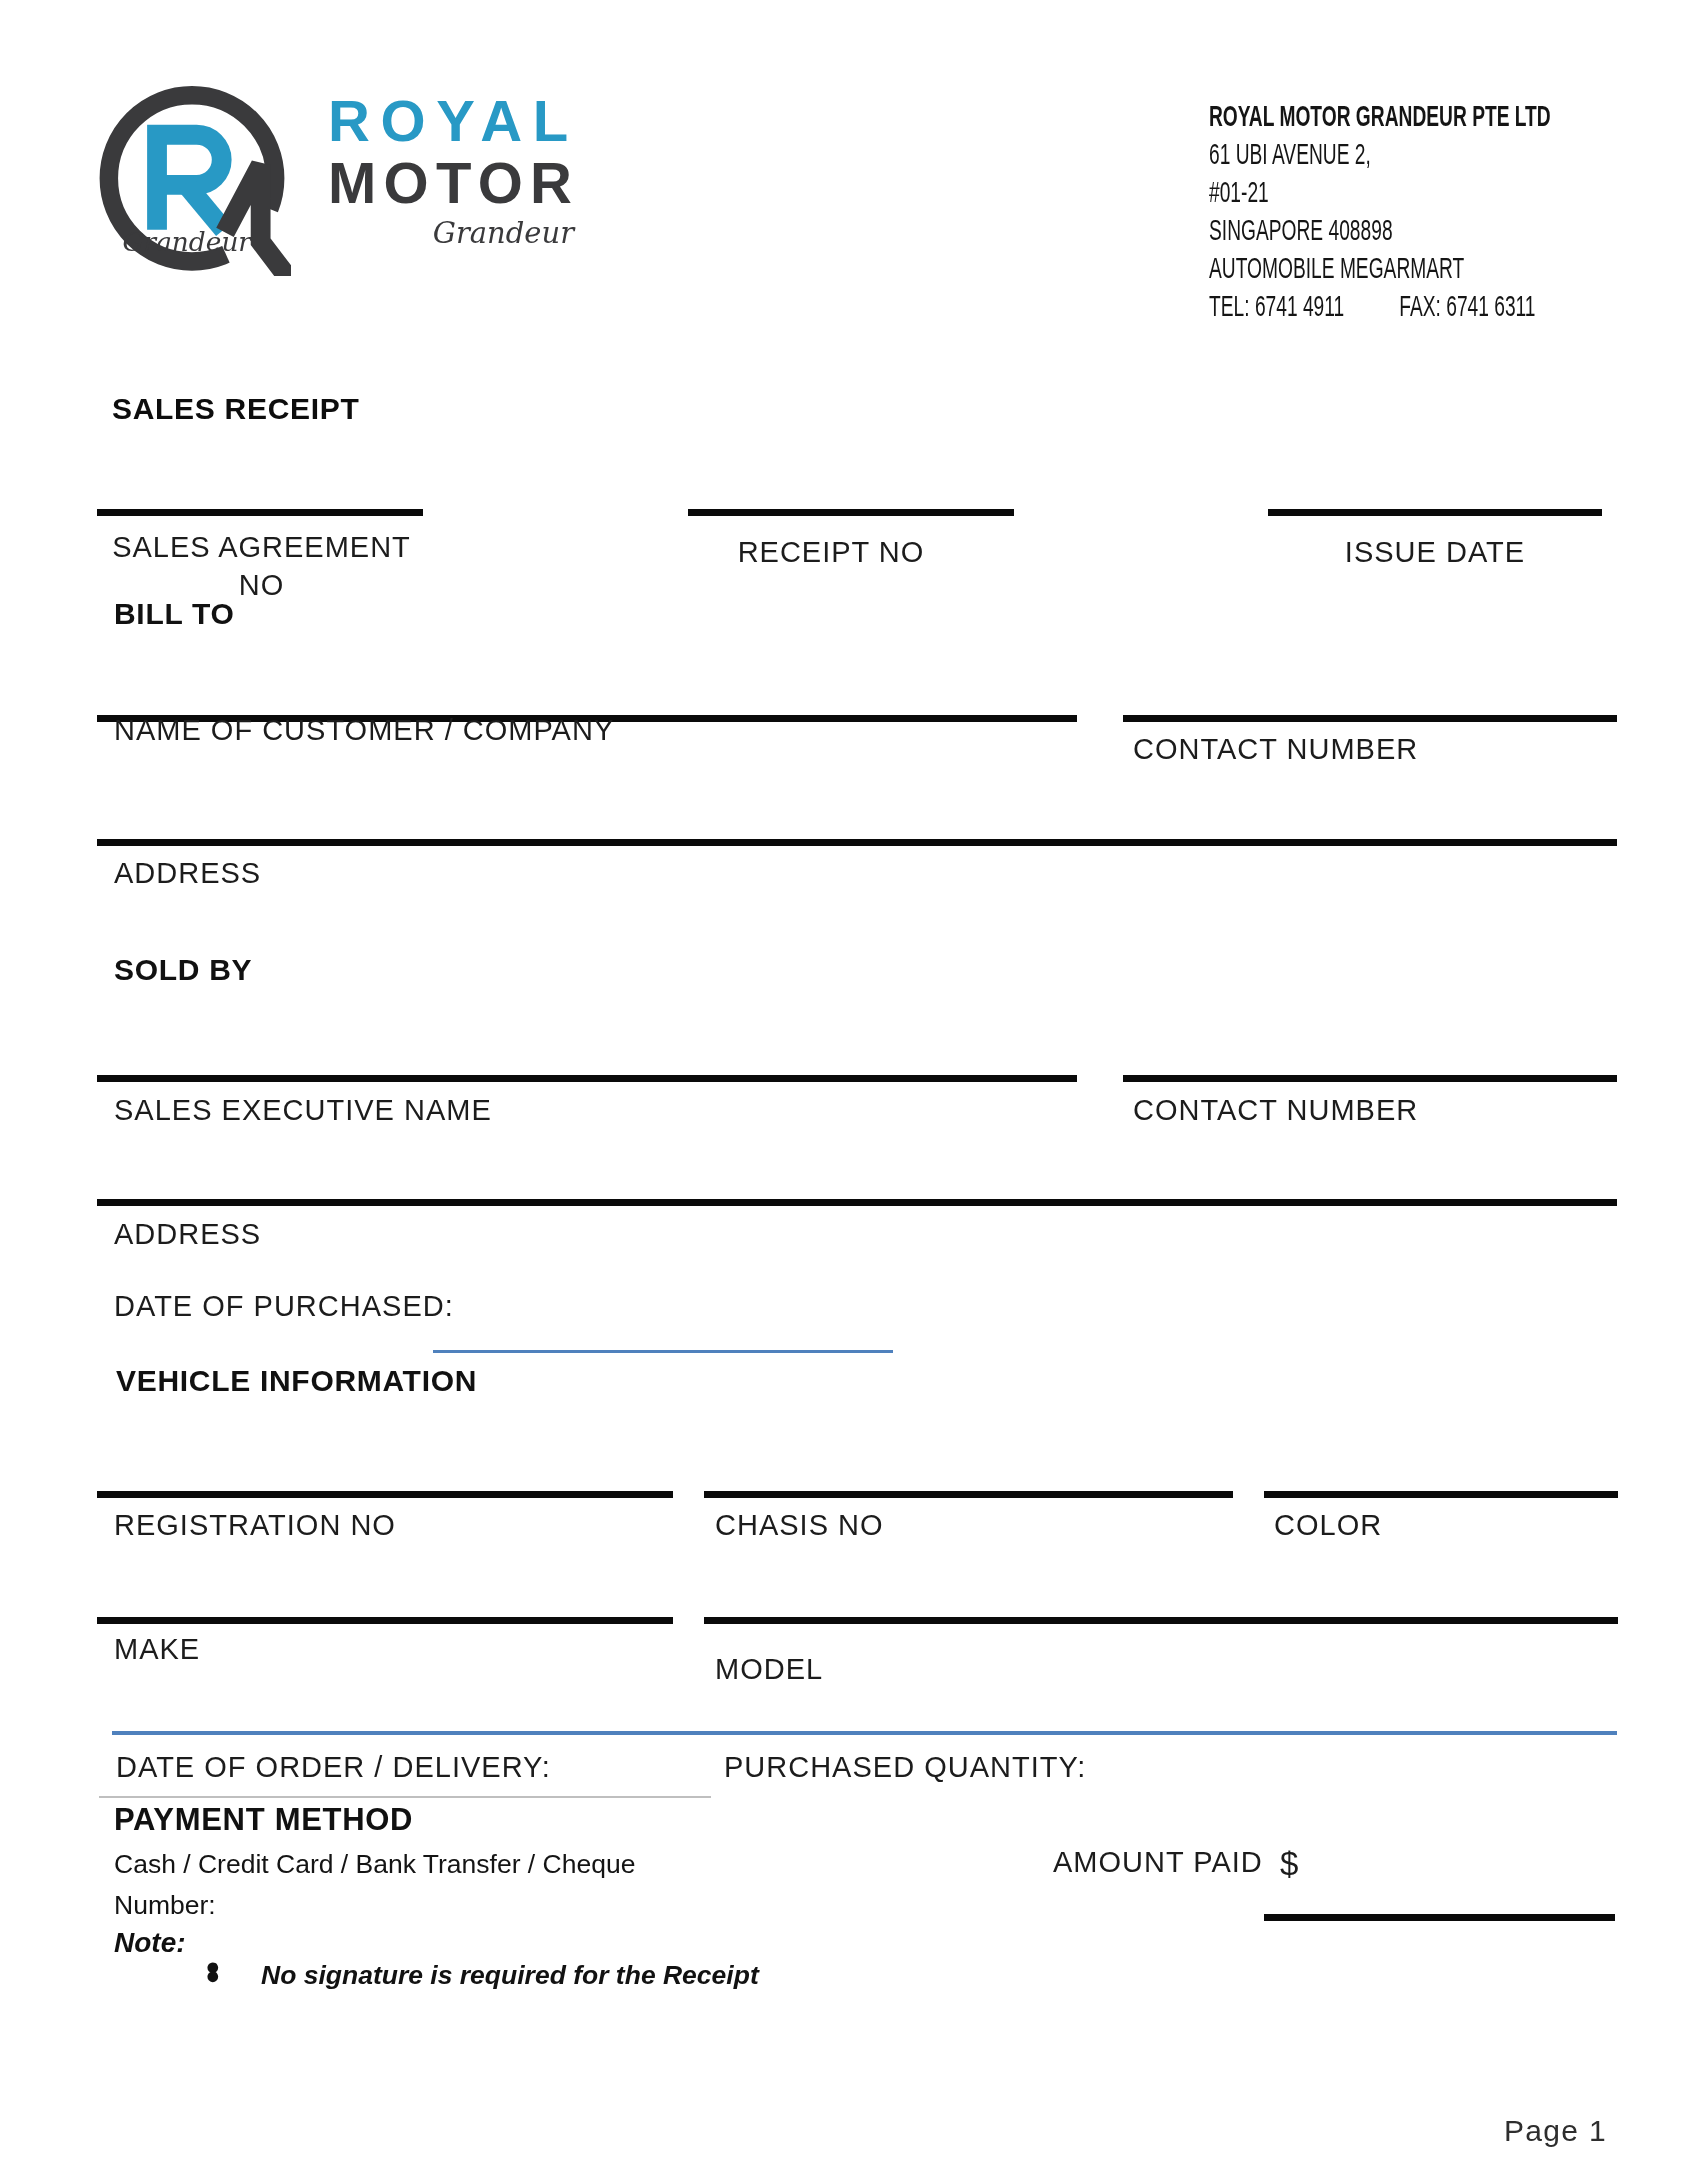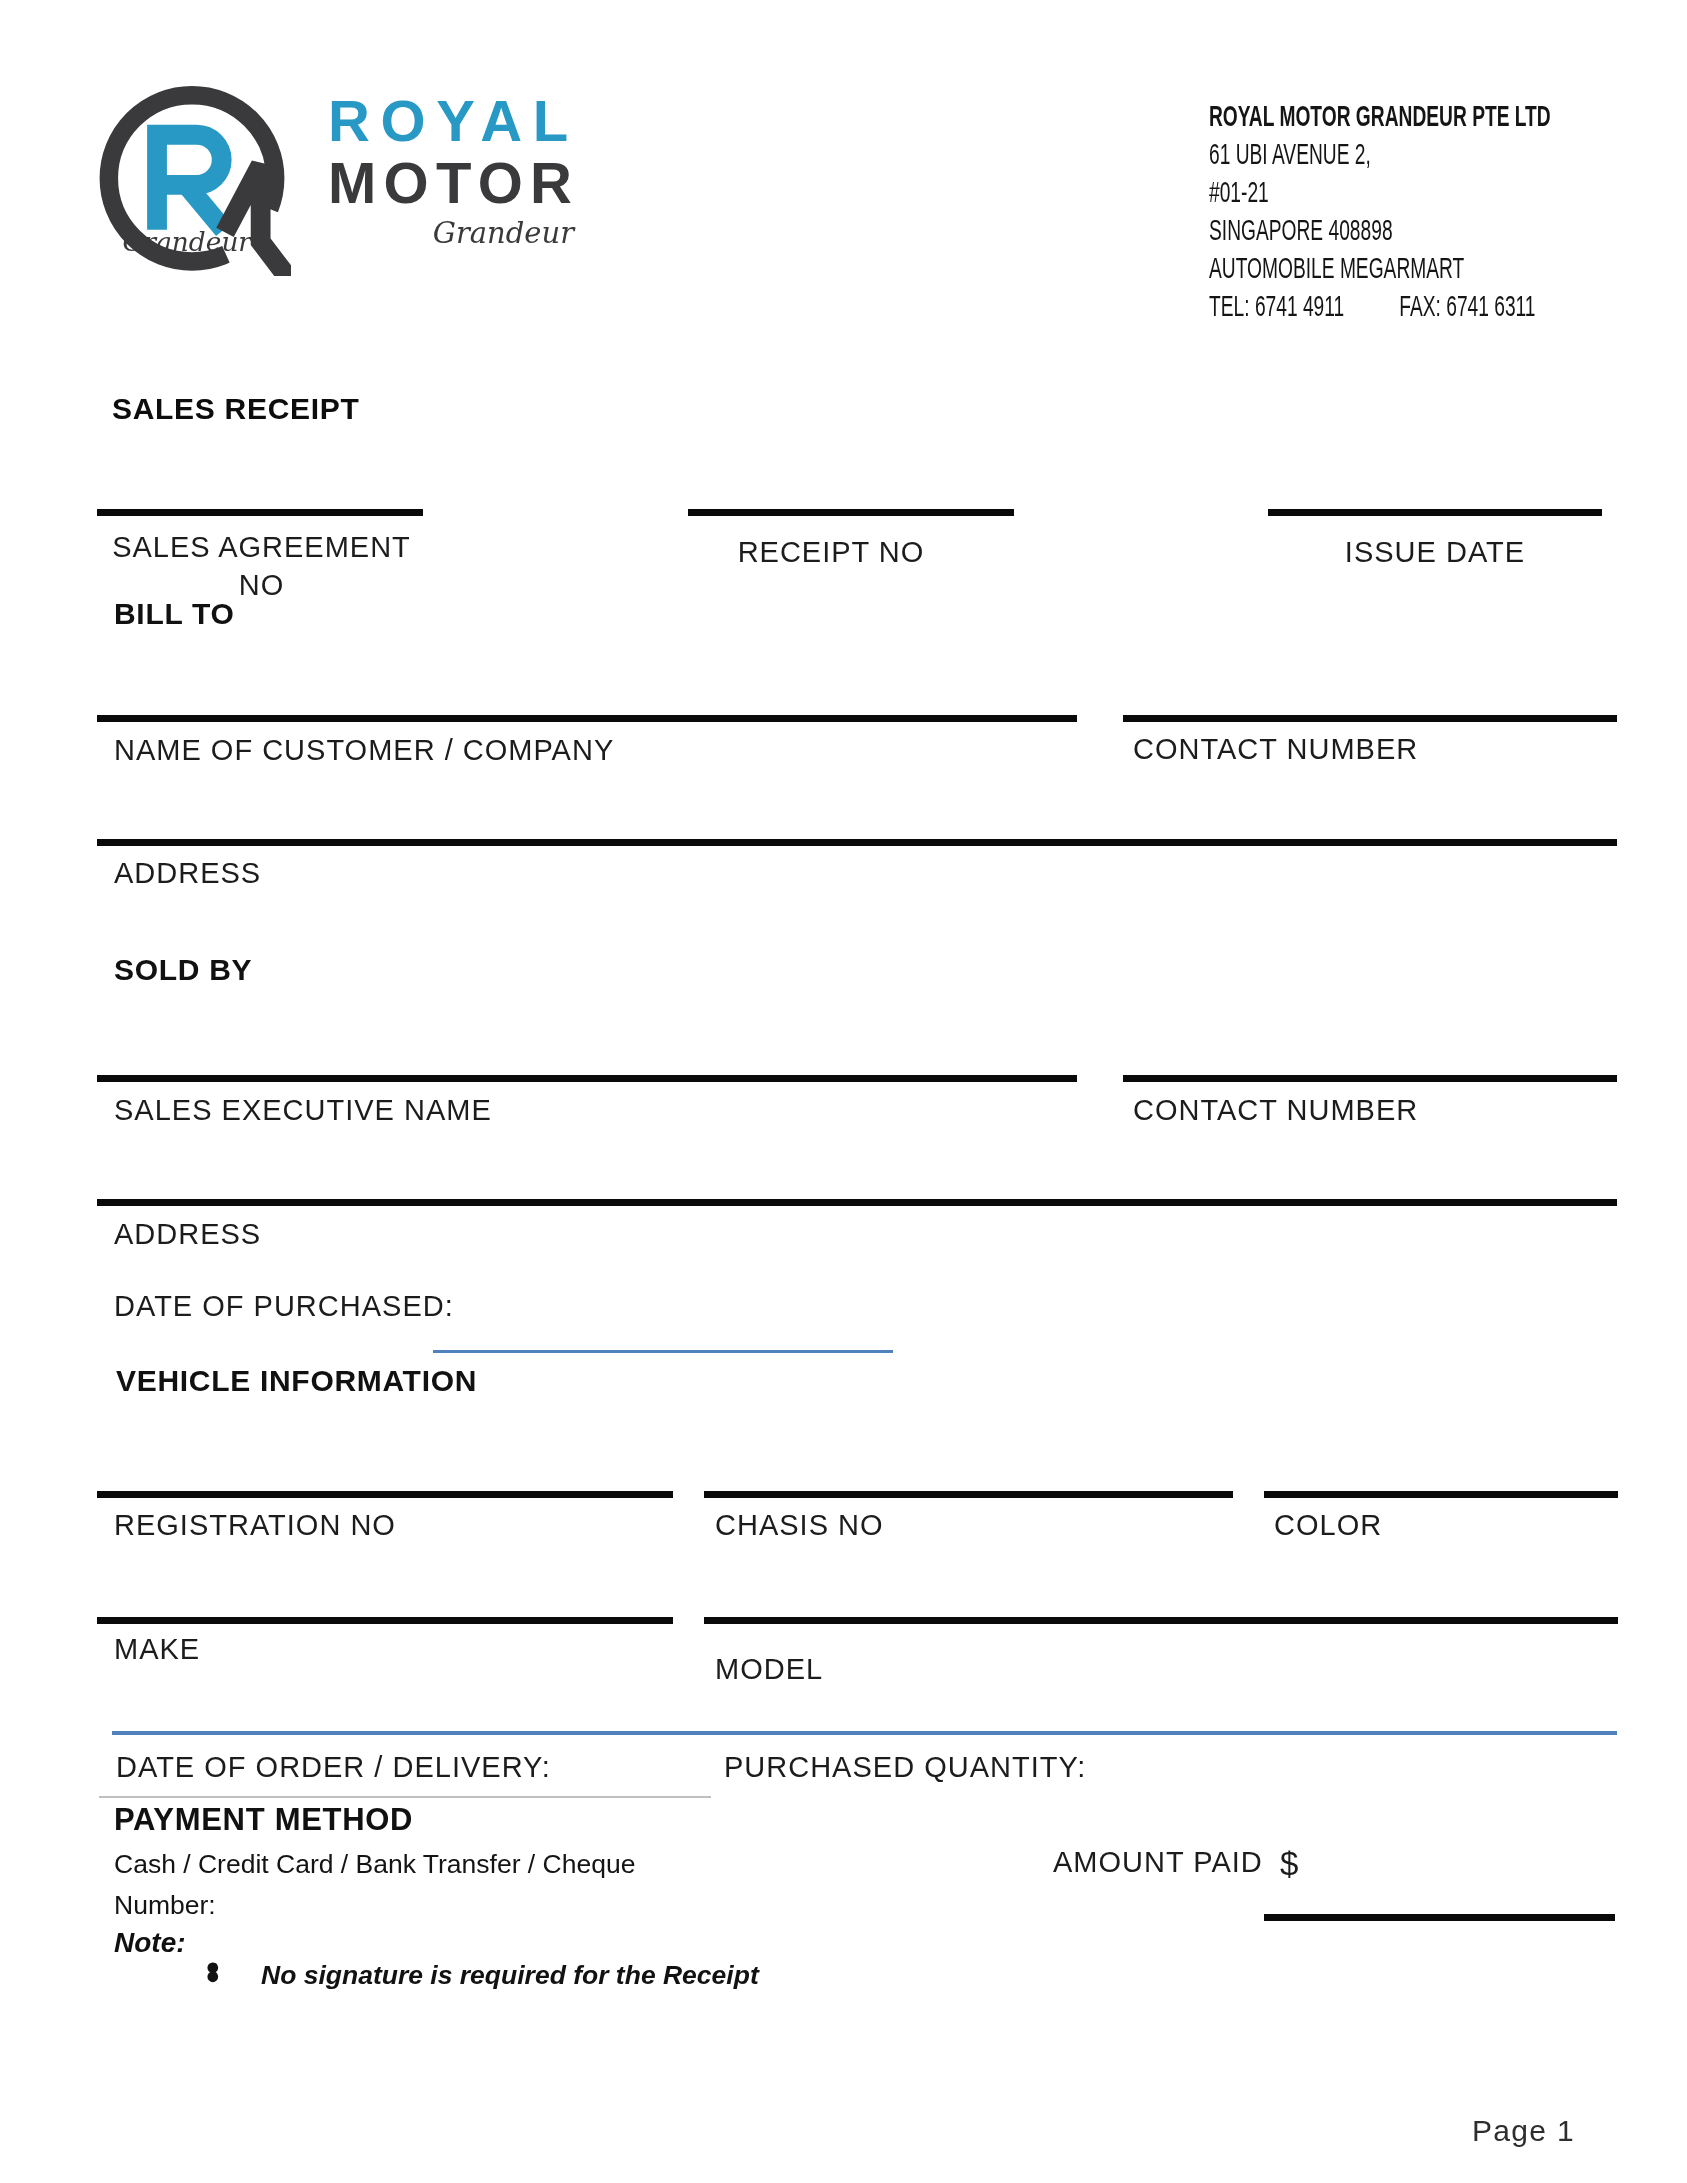--- a/index.html
+++ b/index.html
@@ -47,21 +47,21 @@
   #notes li .dot{position:absolute;left:5.3px;top:0;font-style:normal;font-size:25px;}
 
   
   #logo{left:93px;top:78px;display:flex;align-items:flex-start;}
   #wordmark{margin-left:37px;padding-top:12px;}
   .wm-royal{font-size:58px;font-weight:700;letter-spacing:10.6px;line-height:61px;color:var(--accent_teal);white-space:nowrap;}
   .wm-motor{font-size:58px;font-weight:700;letter-spacing:7.3px;line-height:64px;color:var(--charcoal);white-space:nowrap;}
   .wm-script{font-family:"DejaVu Serif",serif;font-style:italic;font-size:29px;color:var(--charcoal);
              text-align:right;padding-right:5.3px;margin-top:1.3px;}
 
-  .pagefoot{font-size:30px;letter-spacing:1.3px;color:#2e2e2e;white-space:nowrap;}
+  .pagefoot{font-size:30px;letter-spacing:1.3px;color:#2e2e2e;white-space:nowrap;margin-left:32px;}
 </style>
 </head>
 <body>
 
 <div id="page">
 
   <div id="logo" class="abs">
     <svg width="198" height="198" viewBox="0 0 300 300">
       <circle cx="150" cy="152" r="126" fill="none" stroke="#3a3a3c" stroke-width="28"></circle>
       <polygon points="150,152 302,212 302,302 217,302" fill="#ffffff"></polygon>
@@ -96,21 +96,21 @@
     <span>SALES AGREEMENT</span><br>
     <span>NO</span>
   </div>
   <div class="abs lbl lbl-center" style="left:668px;top:533px;width:326px;">RECEIPT NO</div>
   <div class="abs lbl lbl-center" style="left:1268px;top:533px;width:334px;">ISSUE DATE</div>
 
   <div class="abs hd" style="left:114px;top:597px;">BILL TO</div>
 
   <div class="hline" style="left:97px;top:715px;width:980px;"></div>
   <div class="hline" style="left:1123px;top:715px;width:494px;"></div>
-  <div class="abs lbl" style="left:114px;top:734px;">NAME OF CUSTOMER / COMPANY</div>
+  <div class="abs lbl" style="left:114px;top:714px;">NAME OF CUSTOMER / COMPANY</div>
   <div class="abs lbl" style="left:1133px;top:733px;">CONTACT NUMBER</div>
 
   <div class="hline" style="left:97px;top:839px;width:1520px;"></div>
   <div class="abs lbl" style="left:114px;top:857px;">ADDRESS</div>
 
   <div class="abs hd" style="left:114px;top:953px;">SOLD BY</div>
 
   <div class="hline" style="left:97px;top:1075px;width:980px;"></div>
   <div class="hline" style="left:1123px;top:1075px;width:494px;"></div>
   <div class="abs lbl" style="left:114px;top:1094px;">SALES EXECUTIVE NAME</div>

